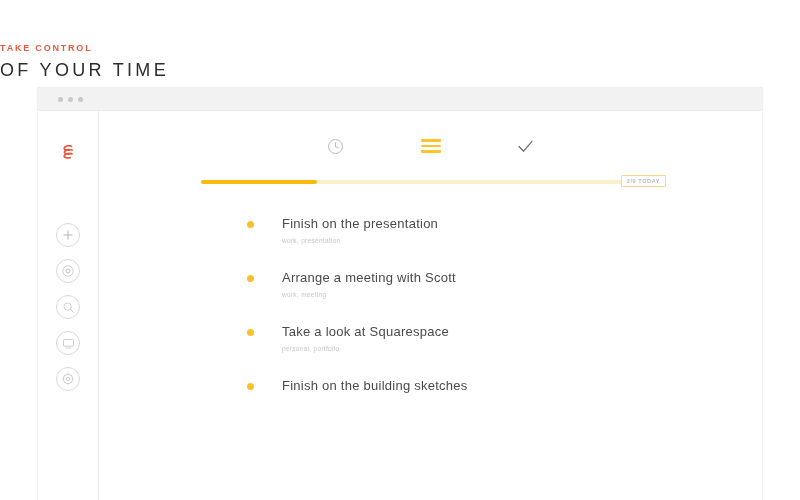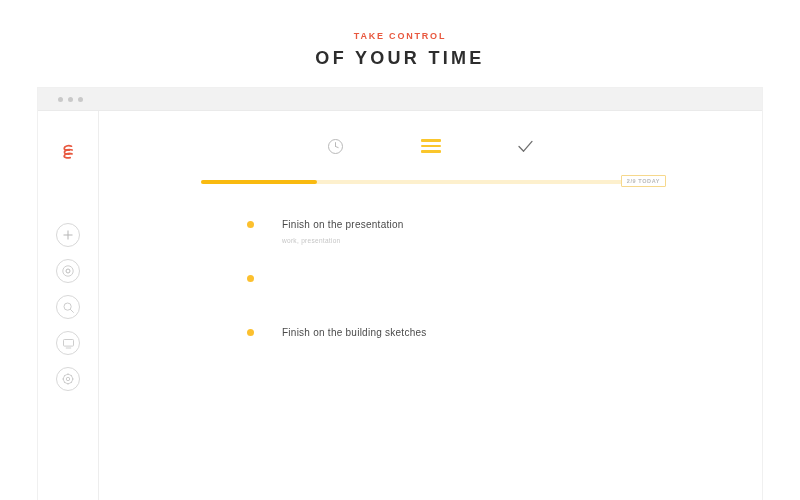--- a/index.html
+++ b/index.html
@@ -12,36 +12,35 @@
     background: #ffffff;
     font-family: "Liberation Sans", sans-serif;
     overflow: hidden;
     position: relative;
   }
 
   
   .promo {
     position: absolute;
     left: 0;
-    top: 0;
+    top: 12px;
     width: 800px;
-    text-align: center;
   }
   .promo-kicker {
     margin-top: 31px;
     font-size: 9px;
     font-weight: bold;
     letter-spacing: 1.8px;
     color: #e8583f;
     text-transform: uppercase;
   }
   .promo-title {
     margin-top: 7px;
     font-size: 18px;
-    font-weight: bold;
+    font-weight: normal;
     letter-spacing: 3.3px;
     color: #2d2d2d;
     text-transform: uppercase;
   }
 
   
   .window {
     position: absolute;
     left: 38px;
     top: 88px;
@@ -182,21 +181,21 @@
   .task-bullet {
     width: 7px;
     height: 7px;
     border-radius: 50%;
     background: #fcc02e;
     margin-top: 7px;
     flex: 0 0 7px;
   }
   .task-text { margin-left: 28px; }
   .task-title {
-    font-size: 10px;
+    font-size: 13px;
     color: #4a4a4a;
     letter-spacing: 0.25px;
   }
   .task-tags {
     margin-top: 5px;
     font-size: 6.5px;
     color: #c6c6c6;
     letter-spacing: 0.3px;
   }
 </style>
@@ -318,24 +317,35 @@
         <div class="task">
           <span class="task-bullet"></span>
           <span class="task-text">
             <span class="task-title">Finish on the presentation</span>
             <span class="task-tags" style="display:block">work, presentation</span>
           </span>
         </div>
 
         <div class="task">
           <span class="task-bullet"></span>
-        </div>
-
-
-
+          <span class="task-text">
+            <span class="task-title">Arrange a meeting with Scott</span>
+            <span class="task-tags" style="display:block">work, meeting</span>
+          </span>
+        </div>
+
+
+
+        <div class="task">
+          <span class="task-bullet"></span>
+          <span class="task-text">
+            <span class="task-title">Take a look at Squarespace</span>
+            <span class="task-tags" style="display:block">personal, portfolio</span>
+          </span>
+        </div>
 
         <div class="task">
           <span class="task-bullet"></span>
           <span class="task-text">
             <span class="task-title">Finish on the building sketches</span>
             
           </span>
         </div>
 
       </div>

